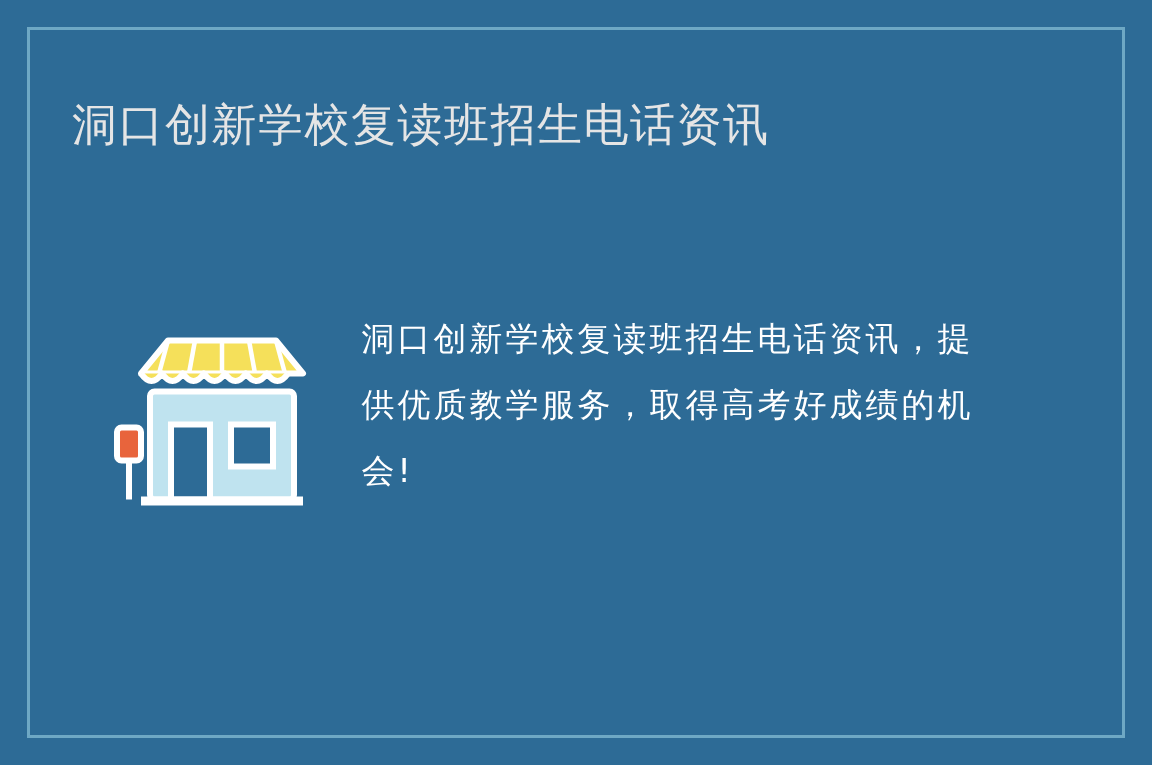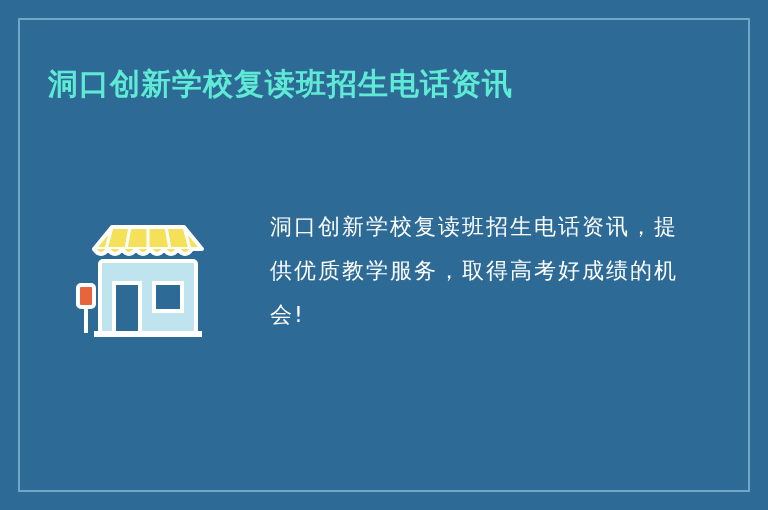--- a/index.html
+++ b/index.html
@@ -28,44 +28,44 @@
     bottom: 18px;
     border: 2px solid #6ea8c4;
     box-sizing: border-box;
     pointer-events: none;
   }
   .title {
     position: absolute;
     left: 48px;
     top: 62px;
     width: 560px;
-    color: #5eead4;
+    color: #e5e5e5;
     font-size: 30px;
-    font-weight: bold;
+    font-weight: normal;
     line-height: 1.45;
     letter-spacing: 1px;
     font-family: "DejaVu Sans", "Liberation Sans", sans-serif;
   }
   .content-row {
     position: absolute;
     left: 48px;
     top: 205px;
     right: 60px;
     display: flex;
     align-items: flex-start;
   }
   .shop-illustration {
     width: 150px;
     height: 145px;
     flex: 0 0 150px;
     margin-top: 6px;
     margin-left: 24px;
   }
   .body-text {
-    margin-left: 48px;
+    margin-left: 19px;
     color: #ffffff;
     font-size: 22px;
     line-height: 2.0;
     letter-spacing: 2px;
     font-family: "DejaVu Sans", "Liberation Sans", sans-serif;
     max-width: 420px;
   }
 </style>
 </head>
 <body>

